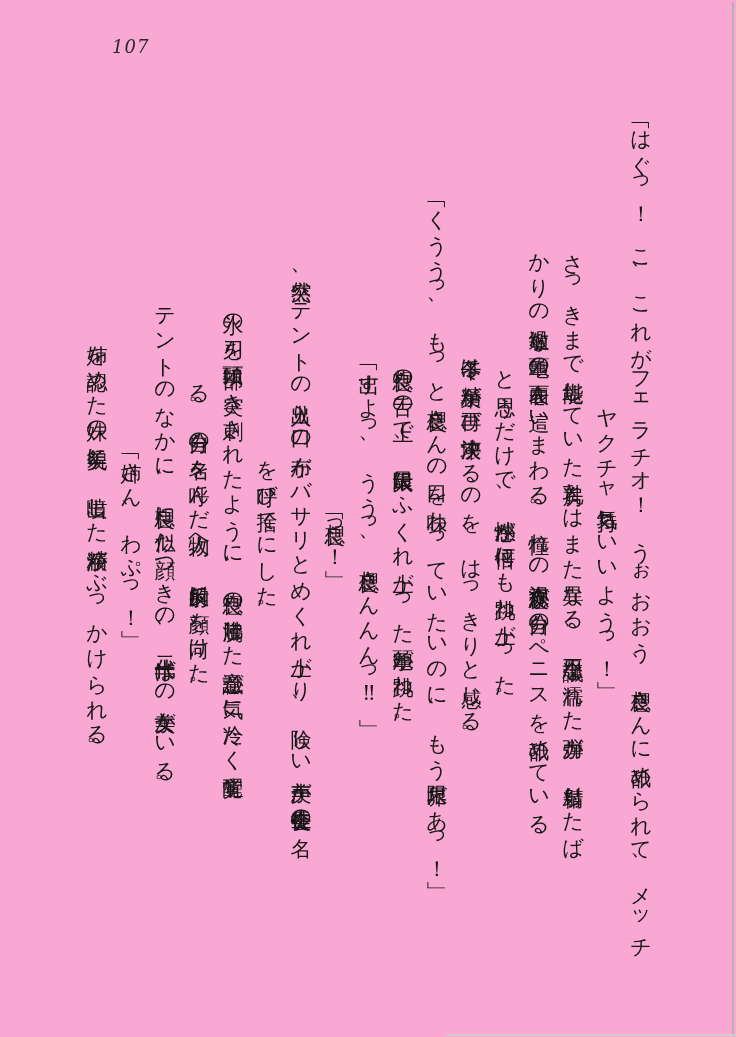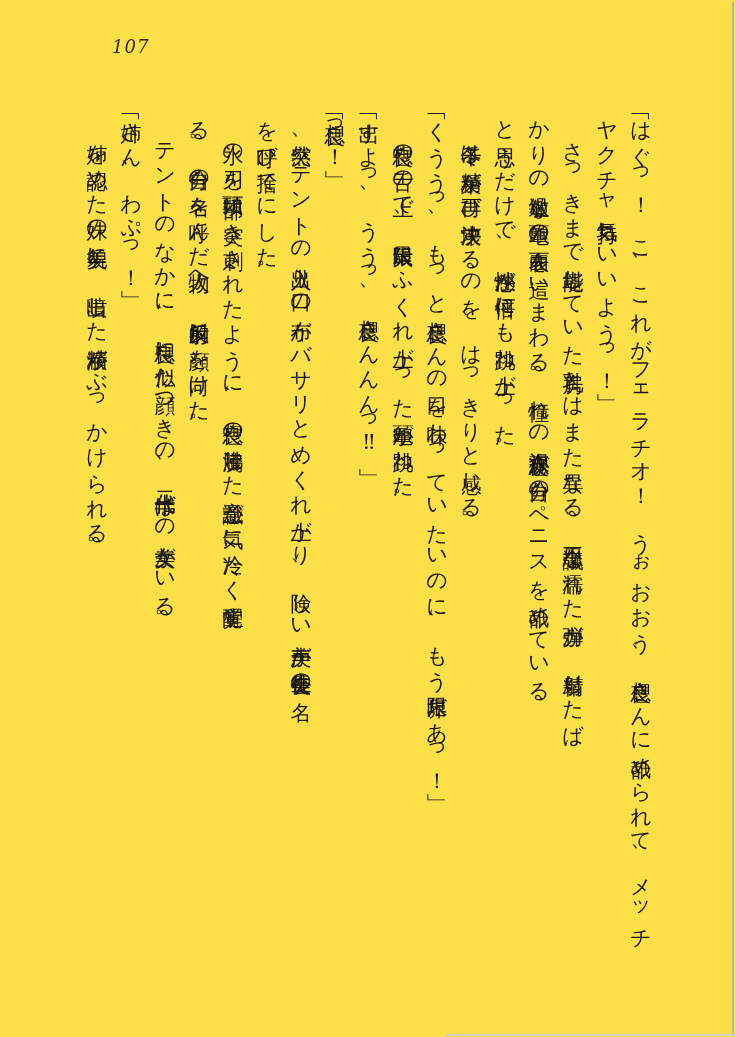--- a/index.html
+++ b/index.html
@@ -4,23 +4,24 @@
 <style>
   html, body {
     margin: 0;
     padding: 0;
     background: #ffffff;
   }
   .book-page {
     position: relative;
     width: 736px;
     height: 1037px;
-    background: #fde047;
+    background: #f9a8d4;
     overflow: hidden;
     font-family: "DejaVu Serif", "Liberation Serif", serif;
+    text-align: center;
   }
   .page-number {
     position: absolute;
     top: 36px;
     left: 112px;
     font-style: italic;
     font-size: 18px;
     color: #2a2a2a;
     letter-spacing: 1px;
   }

